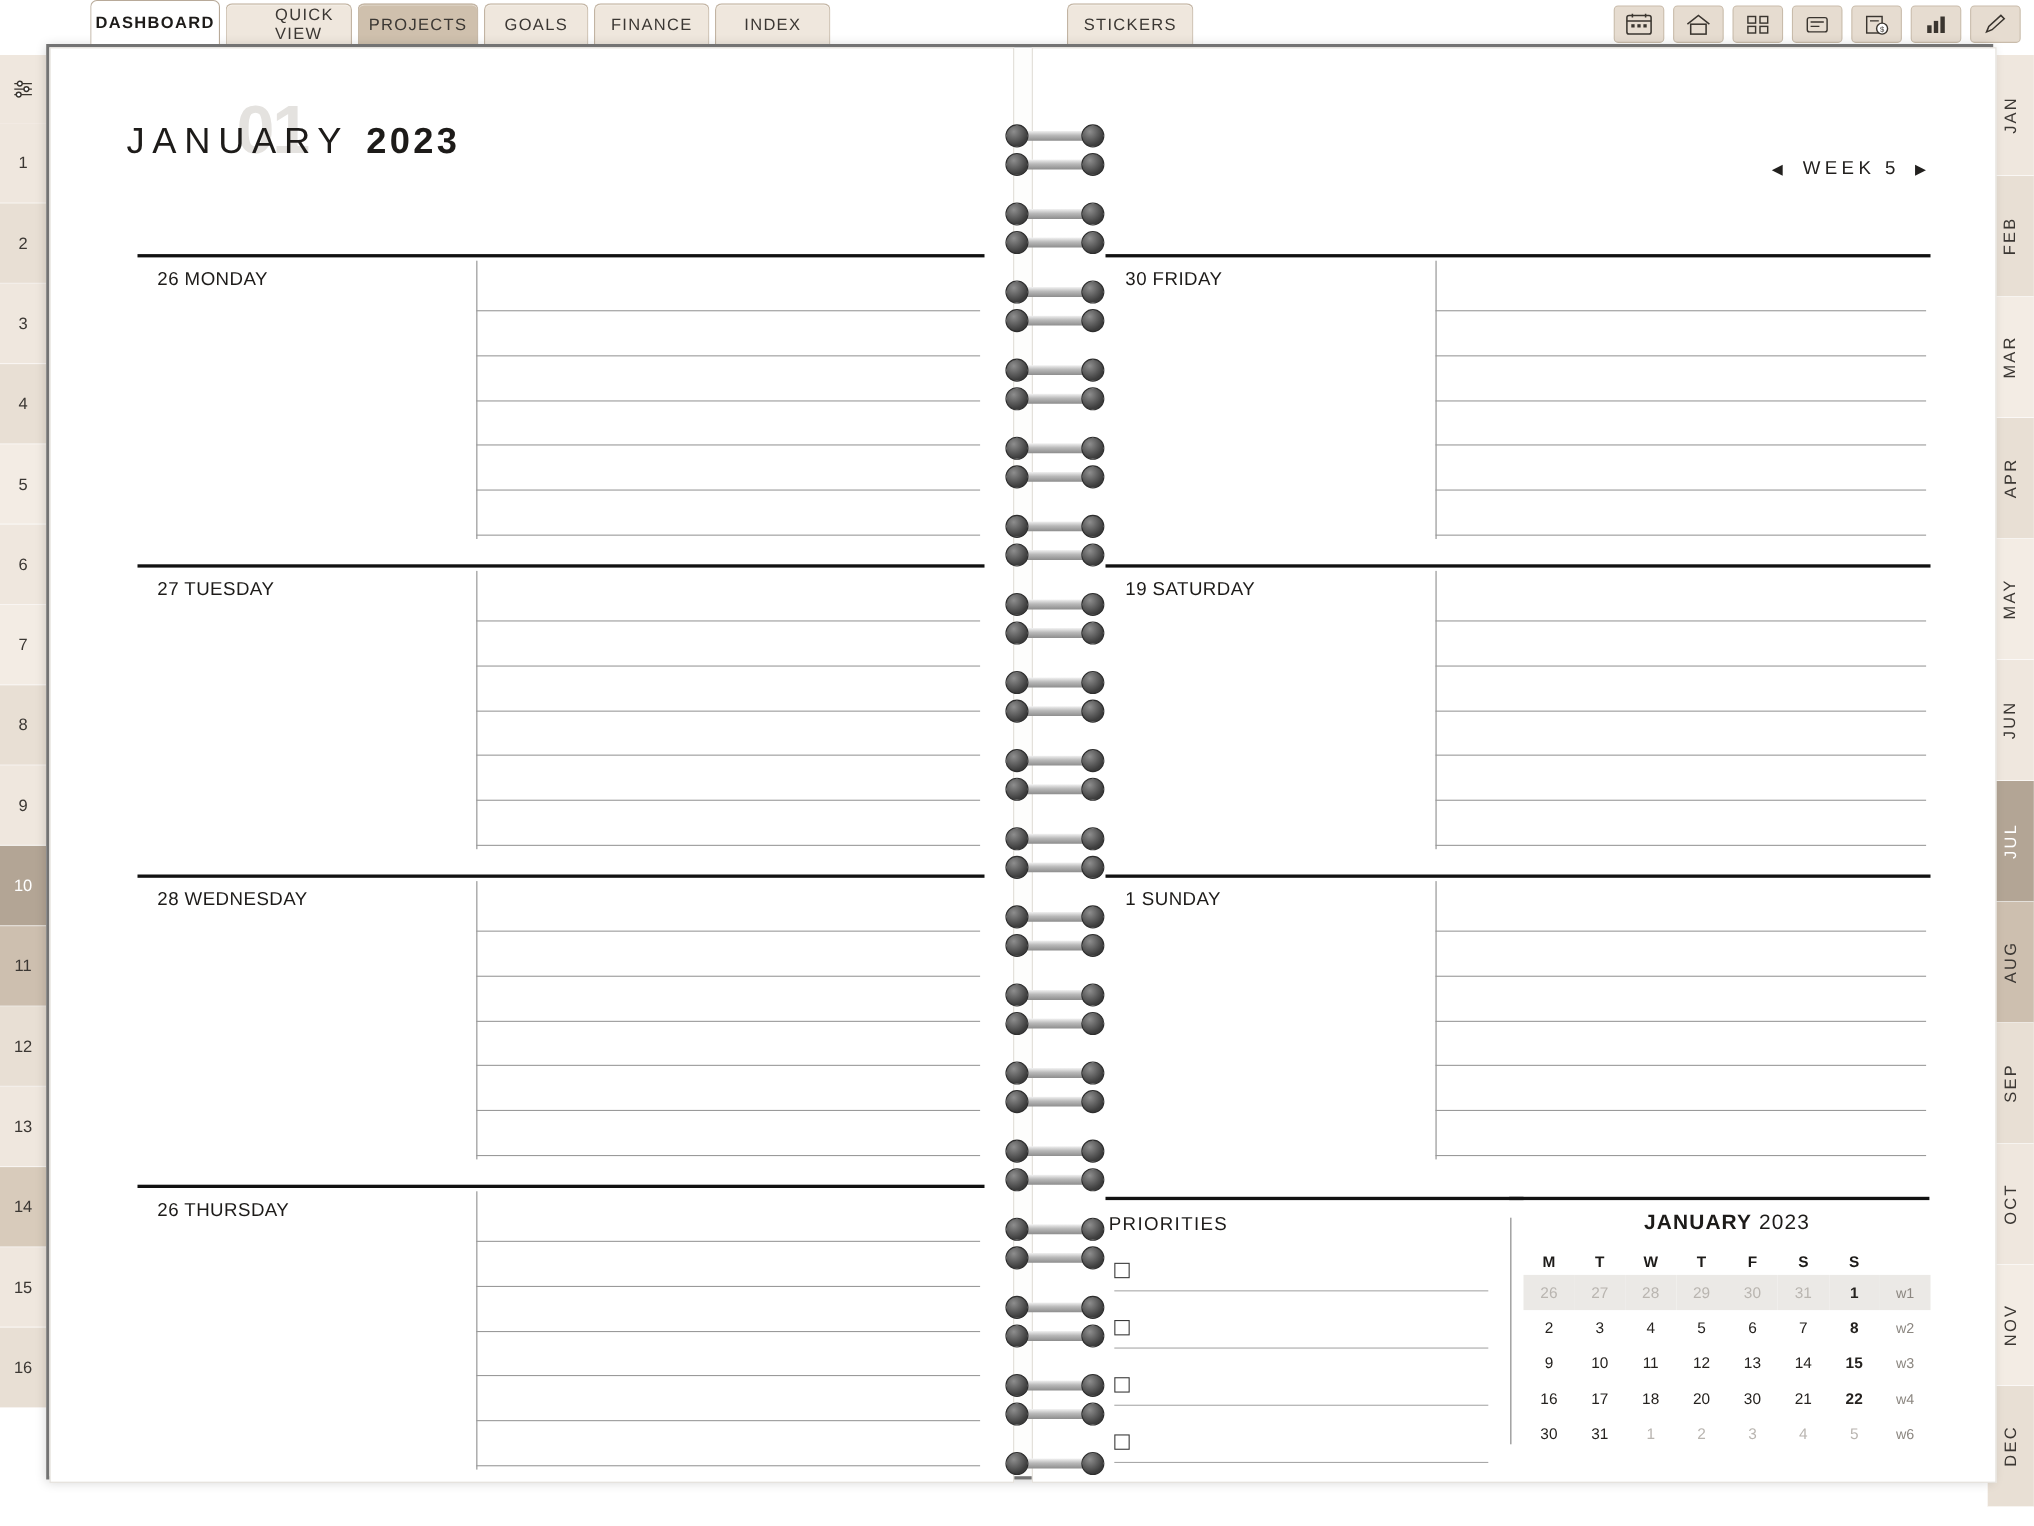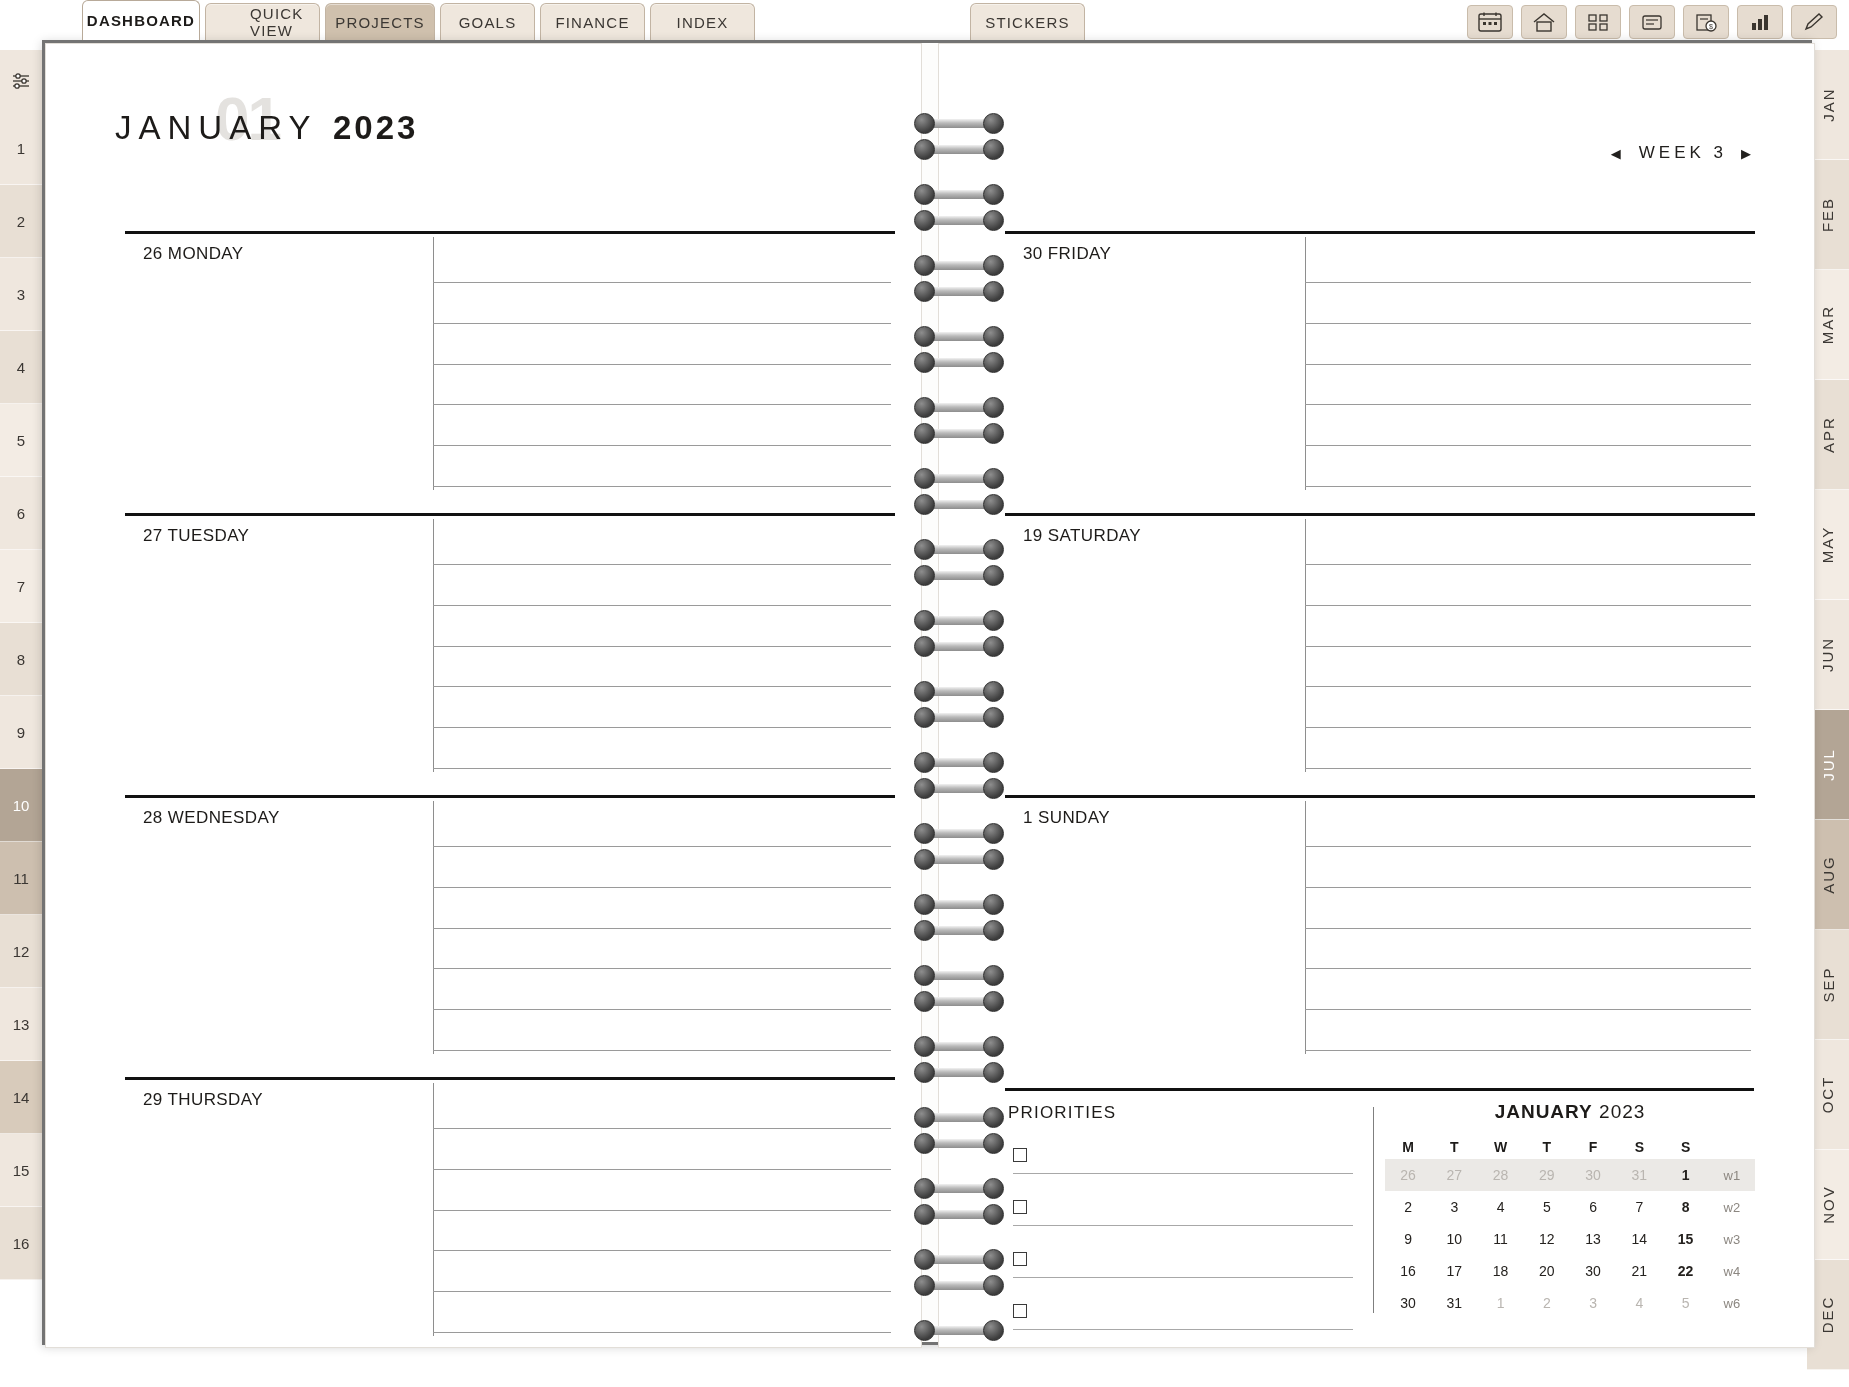--- a/index.html
+++ b/index.html
@@ -353,21 +353,21 @@
       <div class="monthhdr">
         <div class="ghost">01</div>
         <div class="mname">
           <span>JANUARY</span>
           <span class="myear">2023</span>
         </div>
       </div>
 
       <div class="weeknav">
         <span class="arrow">◀</span>
-        <span>WEEK 3</span>
+        <span>WEEK 5</span>
         <span class="arrow">▶</span>
       </div>
 
       <div id="left-days">
           <div class="dayblock" style="left: 80px; top: 188px; width: 770px; height: 263px;">
             <div class="rule-top"></div>
             <div class="daylabel">26 MONDAY</div>
             <div class="vdiv" style="left: 308px; top: 6px; height: 253px;"></div>
             <div class="hline" style="left: 308px; width: 458px; top: 51px;"></div>
             <div class="hline" style="left: 308px; width: 458px; top: 92px;"></div>
@@ -393,21 +393,21 @@
             <div class="vdiv" style="left: 308px; top: 6px; height: 253px;"></div>
             <div class="hline" style="left: 308px; width: 458px; top: 51px;"></div>
             <div class="hline" style="left: 308px; width: 458px; top: 92px;"></div>
             <div class="hline" style="left: 308px; width: 458px; top: 133px;"></div>
             <div class="hline" style="left: 308px; width: 458px; top: 173px;"></div>
             <div class="hline" style="left: 308px; width: 458px; top: 214px;"></div>
             <div class="hline" style="left: 308px; width: 458px; top: 255px;"></div>
           </div>
           <div class="dayblock" style="left: 80px; top: 1034px; width: 770px; height: 263px;">
             <div class="rule-top"></div>
-            <div class="daylabel">29 THURSDAY</div>
+            <div class="daylabel">26 THURSDAY</div>
             <div class="vdiv" style="left: 308px; top: 6px; height: 253px;"></div>
             <div class="hline" style="left: 308px; width: 458px; top: 51px;"></div>
             <div class="hline" style="left: 308px; width: 458px; top: 92px;"></div>
             <div class="hline" style="left: 308px; width: 458px; top: 133px;"></div>
             <div class="hline" style="left: 308px; width: 458px; top: 173px;"></div>
             <div class="hline" style="left: 308px; width: 458px; top: 214px;"></div>
             <div class="hline" style="left: 308px; width: 458px; top: 255px;"></div>
           </div>
         </div>
 

